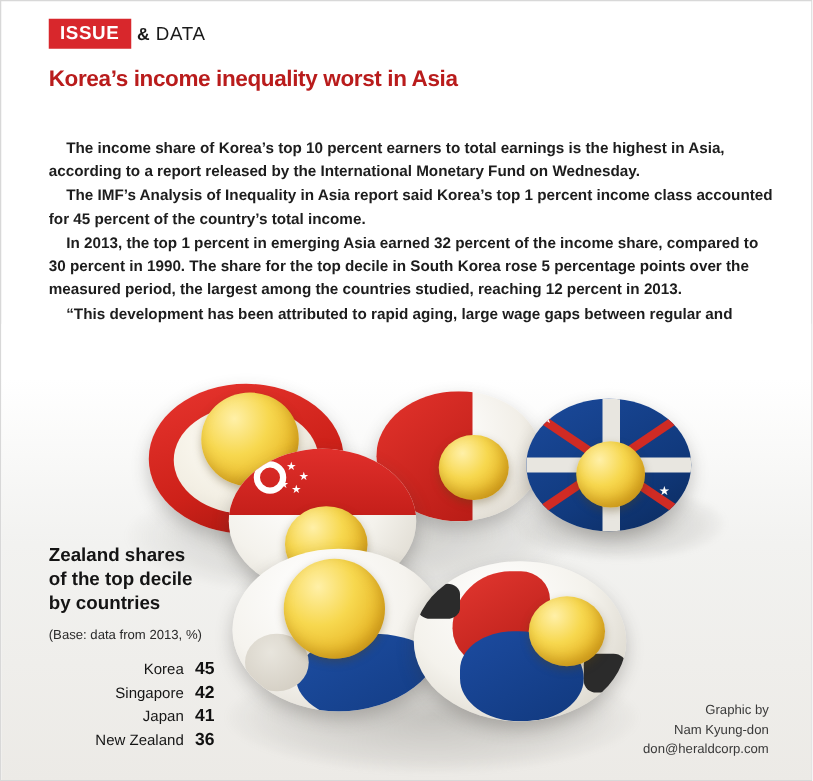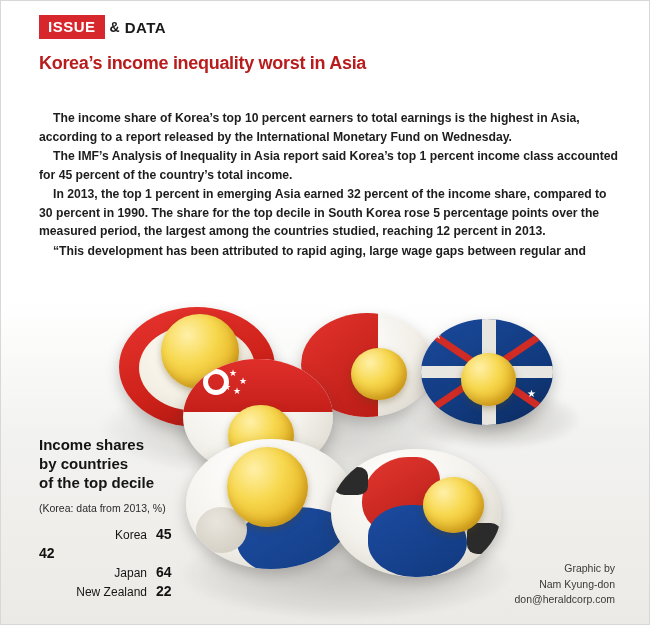--- a/index.html
+++ b/index.html
@@ -40,21 +40,21 @@
     line-height: 1;
   }
   .badge-amp {
     color: #1a1a1a;
     font-weight: bold;
     font-size: 14px;
     line-height: 1;
   }
   .badge-data {
     color: #1a1a1a;
-    font-weight: bold;
+    font-weight: normal;
     font-size: 15px;
     letter-spacing: 0.5px;
     line-height: 1;
   }
 
   
   .headline {
     position: absolute;
     left: 38px;
     top: 52px;
@@ -337,41 +337,42 @@
         <div class="ball-blue"></div>
         <div class="ball-patch" style="left:2%; top:14%; width:20%; height:22%;"></div>
         <div class="ball-patch" style="left:80%; top:58%; width:20%; height:24%;"></div>
       </div>
       <div class="yolk"></div>
     </div>
   </div>
 
   <div class="chart-block">
     <div class="chart-title">
-      <div>Income shares</div>
+      <div>Zealand shares</div>
+      <div>of the top decile</div>
       <div>by countries</div>
-      <div>of the top decile</div>
-    </div>
-    <div class="chart-base">(Korea: data from 2013, %)</div>
+    </div>
+    <div class="chart-base">(Base: data from 2013, %)</div>
 
     <div class="chart-rows">
       <div class="chart-row">
         <span class="cat">Korea</span>
         <span class="val">45</span>
       </div>
       <div class="chart-row">
+        <span class="cat">Singapore</span>
         <span class="val">42</span>
       </div>
       <div class="chart-row">
         <span class="cat">Japan</span>
-        <span class="val">64</span>
+        <span class="val">41</span>
       </div>
       <div class="chart-row">
         <span class="cat">New Zealand</span>
-        <span class="val">22</span>
+        <span class="val">36</span>
       </div>
     </div>
   </div>
 
   <div class="credit">
     <div>Graphic by</div>
     <div>Nam Kyung-don</div>
     <div>don@heraldcorp.com</div>
   </div>
 

